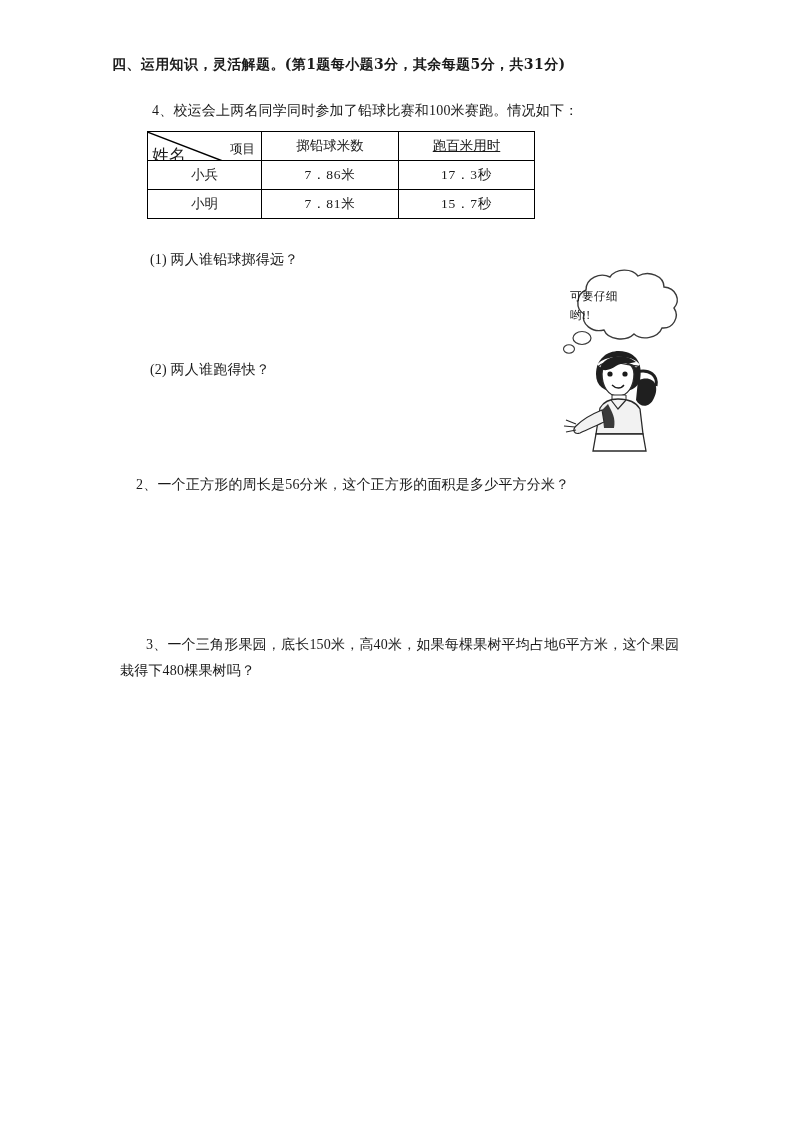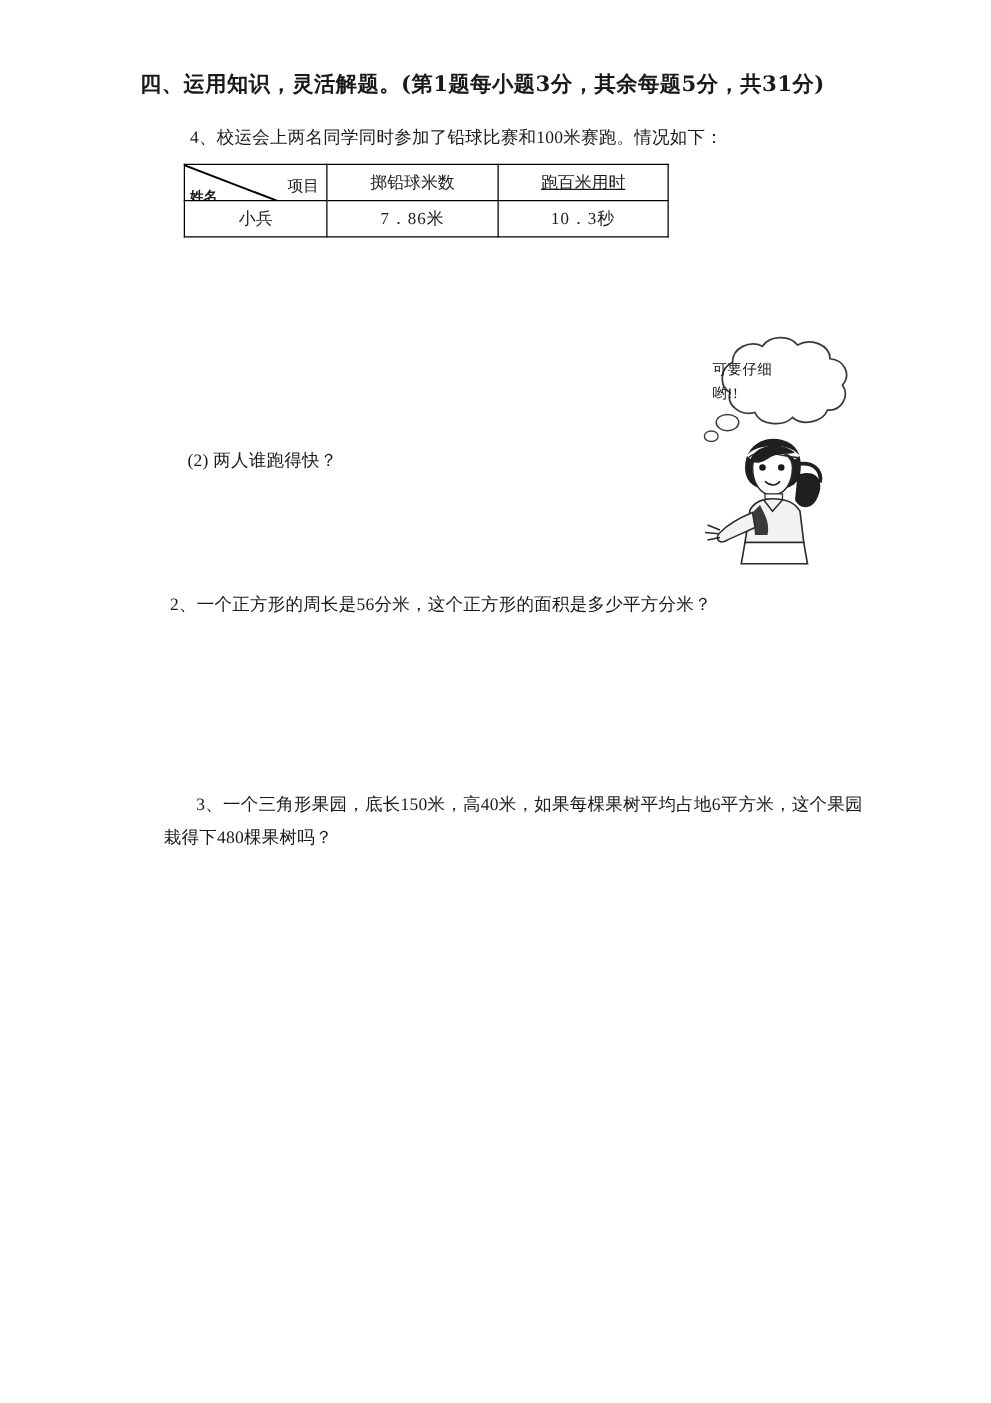--- a/index.html
+++ b/index.html
@@ -21,39 +21,39 @@
     inset: 0;
     width: 793px;
     height: 1122px;
   }
 
   
   .section-title {
     position: absolute;
     left: 112px;
     top: 56px;
-    font-size: 17px;
+    font-size: 14px;
     font-weight: bold;
     letter-spacing: 0.4px;
     white-space: nowrap;
     font-family: "DejaVu Serif", "Liberation Serif", serif;
   }
 
   
   .q-text {
     position: absolute;
     font-size: 14px;
     line-height: 26px;
     letter-spacing: 0.2px;
   }
   .q1 { left: 152px; top: 98px; white-space: nowrap; }
   .q1a { left: 150px; top: 247px; white-space: nowrap; }
   .q1b { left: 150px; top: 357px; white-space: nowrap; }
   .q2 { left: 136px; top: 472px; white-space: nowrap; }
-  .q3 { left: 120px; top: 632px; width: 566px; text-indent: 26px; margin-left: 11px; }
+  .q3 { left: 120px; top: 632px; width: 566px; text-indent: 26px; }
   .q4 { left: 120px; top: 787px; width: 566px; text-indent: 26px; }
 
   
   .data-table {
     position: absolute;
     left: 147px;
     top: 131px;
     border-collapse: collapse;
     font-size: 13.5px;
   }
@@ -88,23 +88,22 @@
     position: absolute;
     right: 6px;
     top: 11px;
     font-size: 12.5px;
     line-height: 1;
   }
   .corner-cell .lbl-row {
     position: absolute;
     left: 4px;
     bottom: -4px;
-    font-size: 11px;
+    font-size: 17px;
     line-height: 1;
-    font-weight: bold;
   }
 
   .cell-num { letter-spacing: 0.8px; margin-top: 48px; }
 
   
   .illustration {
     position: absolute;
     left: 550px;
     top: 268px;
     width: 150px;
@@ -139,25 +138,31 @@
         </svg>
         <span class="lbl-col">项目</span>
         <span class="lbl-row">姓名</span>
       </th>
       <th class="col-shot">掷铅球米数</th>
       <th class="col-run">跑百米用时</th>
     </tr>
     <tr>
       <td>小兵</td>
       <td class="cell-num">7．86米</td>
-      <td class="cell-num">10．3秒</td>
+      <td class="cell-num">17．3秒</td>
+    </tr>
+    <tr>
+      <td>小明</td>
+      <td class="cell-num">7．81米</td>
+      <td class="cell-num">15．7秒</td>
     </tr>
   </tbody>
     </table>
 
+  <div class="q-text q1a">(1) 两人谁铅球掷得远？</div>
   <div class="q-text q1b">(2) 两人谁跑得快？</div>
 
   <svg class="illustration" viewBox="0 0 150 185">
 
     <g>
       <path d="M36 22
                C36 10, 50 4, 60 9
                C66 0, 82 0, 88 8
                C99 2, 114 8, 114 19
                C126 20, 131 32, 124 40

